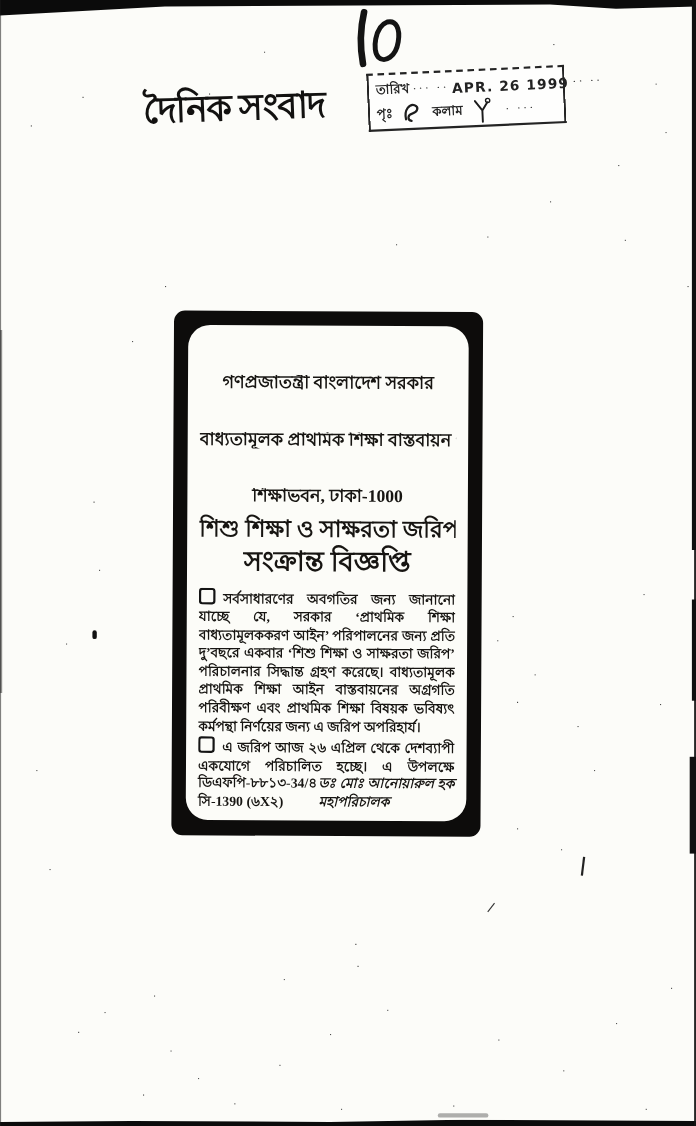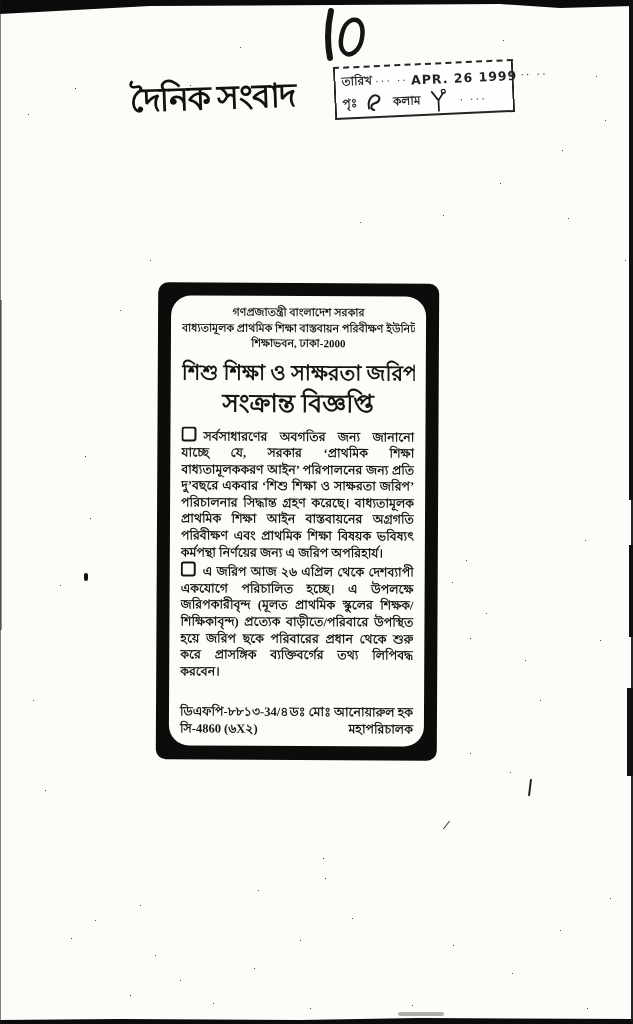--- a/index.html
+++ b/index.html
@@ -56,32 +56,32 @@
   .s-date{font-family:"DejaVu Sans", sans-serif;font-size:12.5px;font-weight:600;letter-spacing:1px;color:#222;}
   .hand-glyph{width:20px;height:24px;margin:0 8px;}
 
   
   .ad{position:absolute;left:157px;top:283px;width:281px;height:477px;background:#0d0c0b;
       border-radius:10px;transform:rotate(.3deg);}
   .ad-inner{position:absolute;left:13px;right:13px;top:13px;bottom:14px;background:#fcfcf8;
       border-radius:20px;display:flex;flex-direction:column;padding:9px 11px 8px 11px;
       box-sizing:border-box;overflow:hidden;}
   .ad-header{text-align:center;font-weight:bold;}
-  .h-line{font-size:11px;line-height:15.5px;white-space:nowrap;overflow:hidden;}
+  .h-line{font-size:16px;line-height:15.5px;white-space:nowrap;overflow:hidden;margin-top:36px;}
   .ad-title1{text-align:center;font-size:21px;font-weight:bold;line-height:28px;margin-top:7px;
       white-space:nowrap;overflow:hidden;}
   .ad-title2{text-align:center;font-size:25px;font-weight:bold;line-height:34px;margin-bottom:6px;
       white-space:nowrap;overflow:hidden;}
   .ad-body{flex:1;overflow:hidden;text-align:justify;}
   .ad-para{margin:0 0 1px 0;font-size:12.5px;line-height:16.6px;font-weight:600;}
   .bullet{display:inline-block;width:11px;height:11px;border:2px solid #141414;border-radius:3px;
       margin-right:7px;vertical-align:-1px;}
   .ad-footer{display:flex;justify-content:space-between;align-items:flex-end;margin-top:auto;
       font-size:12.5px;font-weight:bold;line-height:17px;}
-  .f-right{text-align:right;}
+  .f-right{text-align:left;font-style:italic;}
 </style>
 </head>
 <body>
 
 <div class="page">
 
   <svg class="top-edge" viewBox="0 0 633 16" preserveAspectRatio="none">
     <polygon points="0,0 633,0 633,6 560,8 500,4 150,6 0,14" fill="#0b0b0b"></polygon>
   </svg>
   <div class="bottom-edge"></div>
@@ -124,33 +124,33 @@
       </svg>
       <span class="s-dots">· ···</span>
     </div>
   </div>
 
   <div class="ad">
     <div class="ad-inner">
       <div class="ad-header">
         <div class="h-line">গণপ্রজাতন্ত্রী বাংলাদেশ সরকার</div>
         <div class="h-line">বাধ্যতামূলক প্রাথমিক শিক্ষা বাস্তবায়ন পরিবীক্ষণ ইউনিট</div>
-        <div class="h-line">শিক্ষাভবন, ঢাকা-2000</div>
+        <div class="h-line">শিক্ষাভবন, ঢাকা-1000</div>
       </div>
       <div class="ad-title1">শিশু শিক্ষা ও সাক্ষরতা জরিপ ১৯৯৯</div>
       <div class="ad-title2">সংক্রান্ত বিজ্ঞপ্তি</div>
       <div class="ad-body">
         <p class="ad-para"><span class="bullet"></span><span>সর্বসাধারণের অবগতির জন্য জানানো যাচ্ছে যে, সরকার ‘প্রাথমিক শিক্ষা বাধ্যতামূলককরণ আইন’ পরিপালনের জন্য প্রতি দু’বছরে একবার ‘শিশু শিক্ষা ও সাক্ষরতা জরিপ’ পরিচালনার সিদ্ধান্ত গ্রহণ করেছে। বাধ্যতামূলক প্রাথমিক শিক্ষা আইন বাস্তবায়নের অগ্রগতি পরিবীক্ষণ এবং প্রাথমিক শিক্ষা বিষয়ক ভবিষ্যৎ কর্মপন্থা নির্ণয়ের জন্য এ জরিপ অপরিহার্য।</span></p>
         <p class="ad-para"><span class="bullet"></span><span>এ জরিপ আজ ২৬ এপ্রিল থেকে দেশব্যাপী একযোগে পরিচালিত হচ্ছে। এ উপলক্ষে জরিপকারীবৃন্দ (মূলত প্রাথমিক স্কুলের শিক্ষক/ শিক্ষিকাবৃন্দ) প্রত্যেক বাড়ীতে/পরিবারে উপস্থিত হয়ে জরিপ ছকে পরিবারের প্রধান থেকে শুরু করে প্রাসঙ্গিক ব্যক্তিবর্গের তথ্য লিপিবদ্ধ করবেন।</span></p>
 
       </div>
       <div class="ad-footer">
         <div class="f-left">
           <div>ডিএফপি-৮৮১৩-34/৪</div>
-          <div>সি-4860 (৬X২)</div>
+          <div>সি-1390 (৬X২)</div>
         </div>
         <div class="f-right">
           <div>ডঃ মোঃ আনোয়ারুল হক</div>
           <div>মহাপরিচালক</div>
         </div>
       </div>
     </div>
   </div>
 
 </div>

